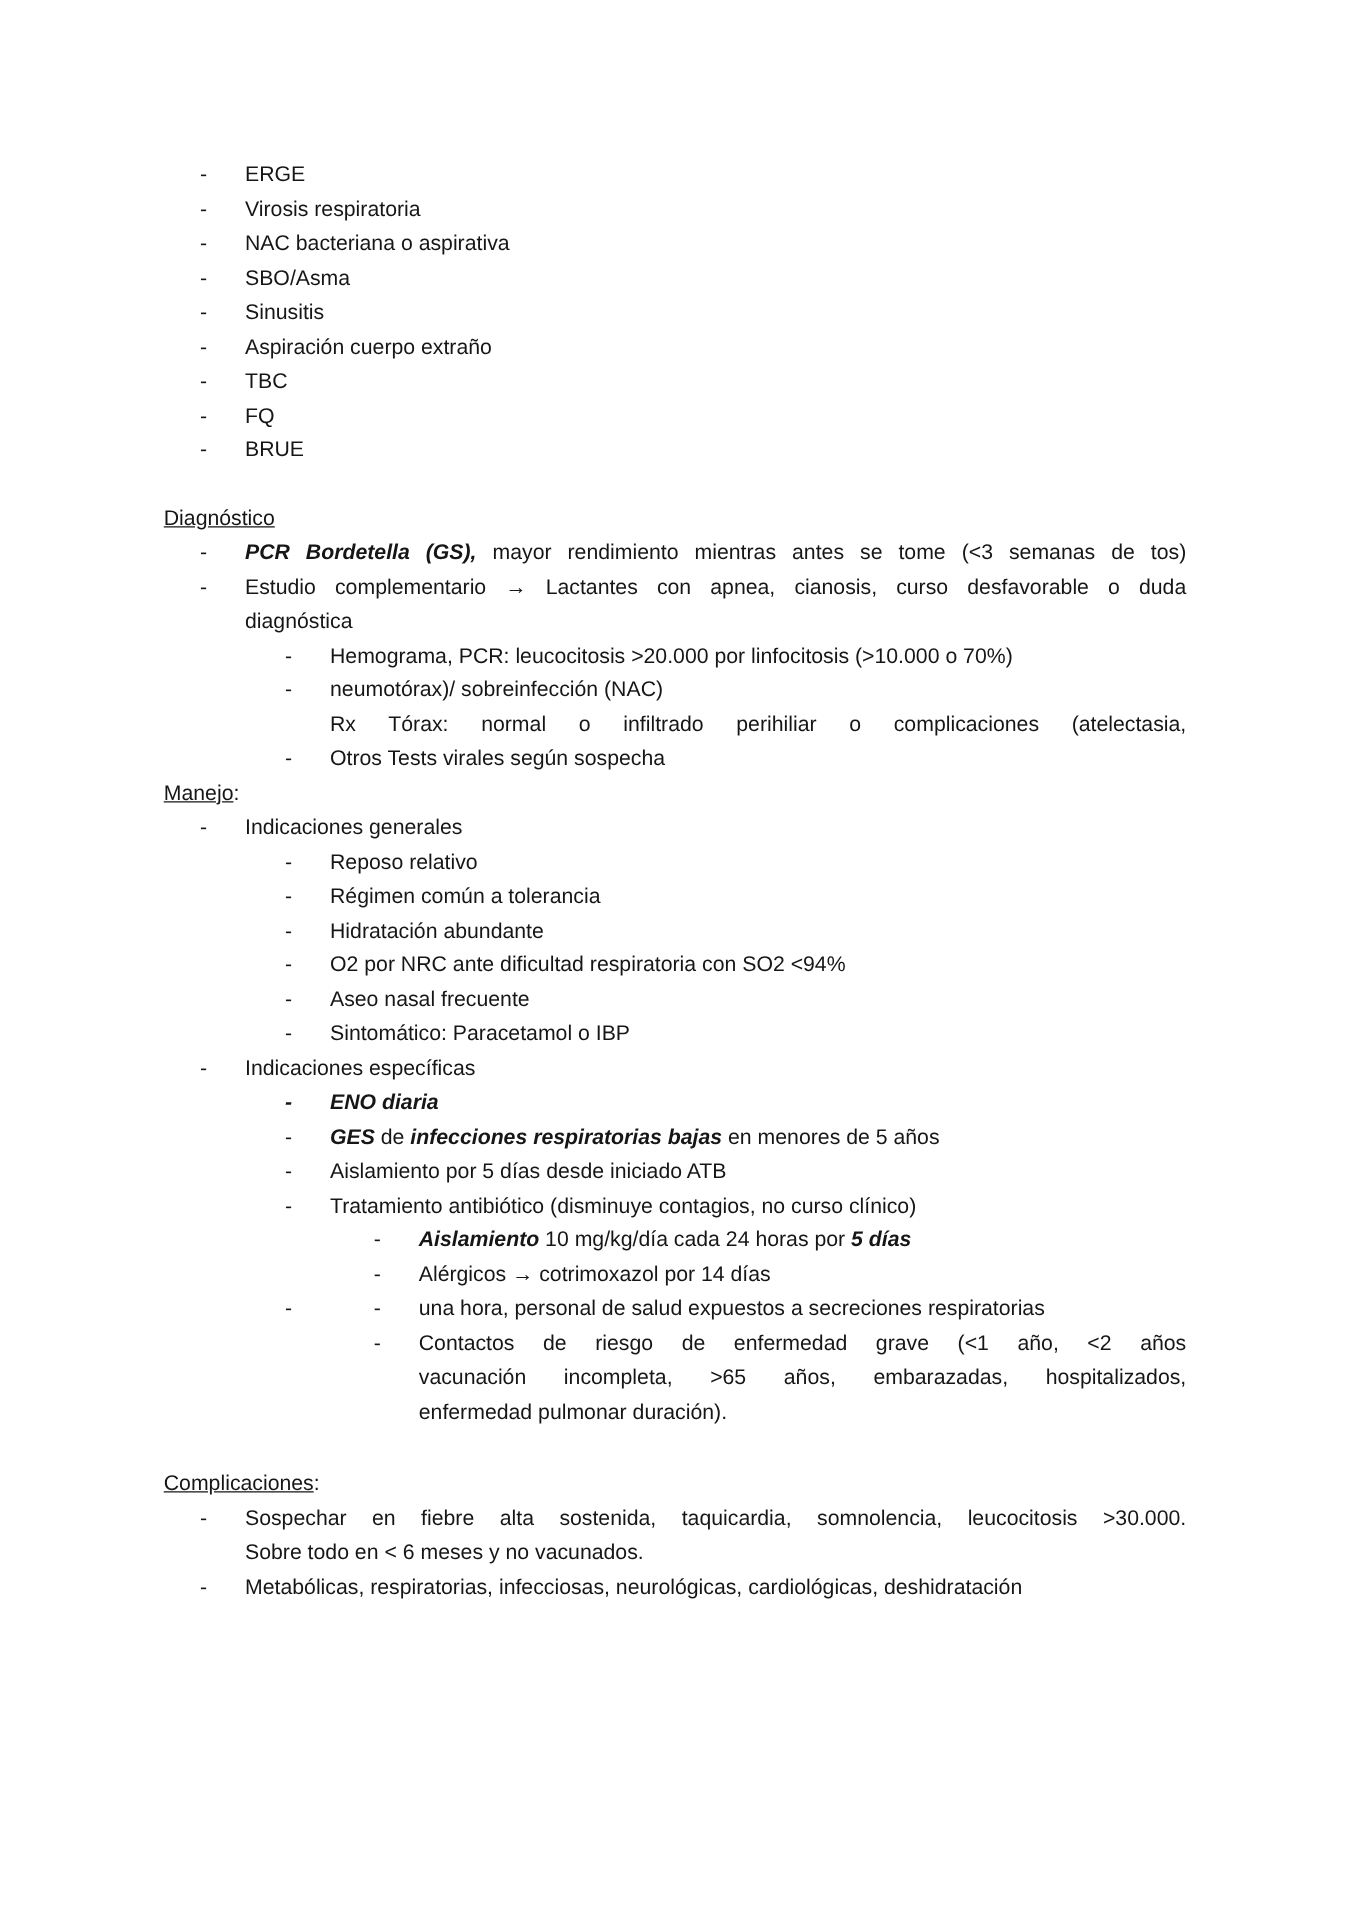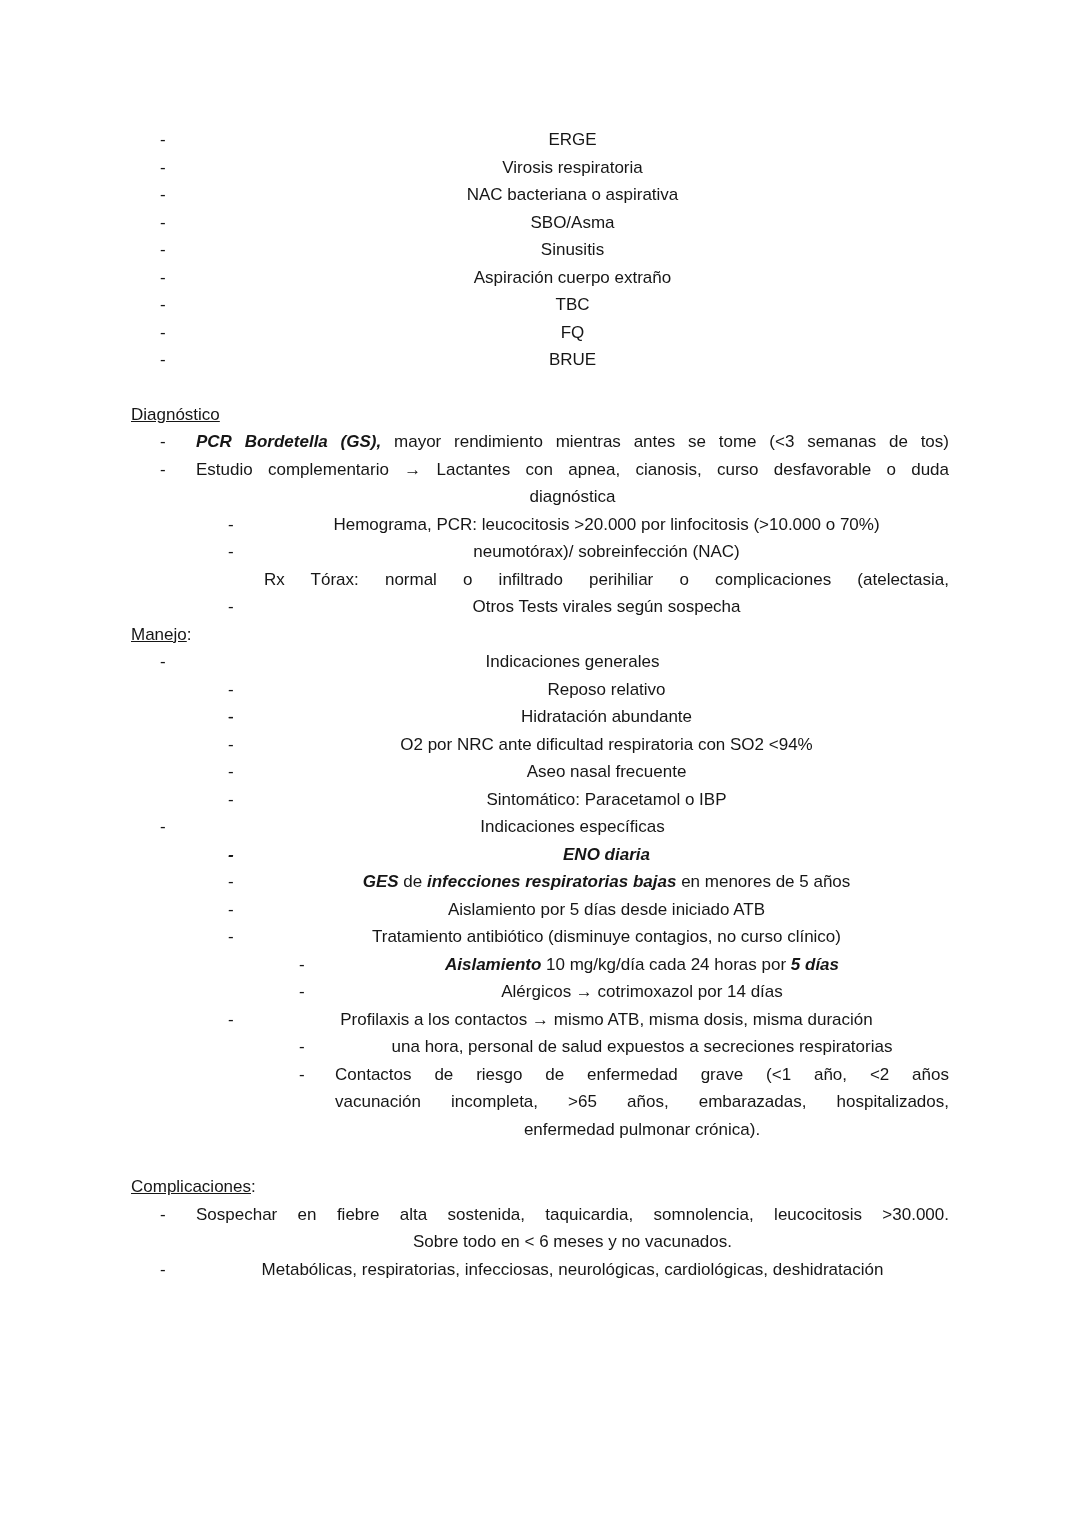--- a/index.html
+++ b/index.html
@@ -19,21 +19,21 @@
     position: absolute;
     left: 131px;
     top: 126px;
     width: 818px;
     font-size: 17px;
     color: #161616;
   }
   .line {
     line-height: 27.5px;
     min-height: 27.5px;
-    text-align: center;
+    text-align: left;
   }
   .line.just {
     text-align: justify;
     text-align-last: justify;
   }
   .item { position: relative; }
   .item .marker {
     position: absolute;
     top: 0;
     line-height: 27.5px;
@@ -121,20 +121,21 @@
       <div class="item l1">
         <span class="marker">-</span>
         <div class="line"><span>Indicaciones generales</span></div>
       </div>
       <div class="item l2">
         <span class="marker">-</span>
         <div class="line"><span>Reposo relativo</span></div>
       </div>
       <div class="item l2">
         <span class="marker">-</span>
+        <div class="line"><span>Régimen común a tolerancia</span></div>
       </div>
       <div class="item l2">
         <span class="marker">-</span>
         <div class="line"><span>Hidratación abundante</span></div>
       </div>
       <div class="item l2">
         <span class="marker">-</span>
         <div class="line"><span>O2 por NRC ante dificultad respiratoria con SO2 &lt;94%</span></div>
       </div>
       <div class="item l2">
@@ -168,31 +169,30 @@
       <div class="item l3">
         <span class="marker">-</span>
         <div class="line"><span class="b">Aislamiento</span><span> 10 mg/kg/día cada 24 horas por </span><span class="b">5 días</span></div>
       </div>
       <div class="item l3">
         <span class="marker">-</span>
         <div class="line"><span>Alérgicos → cotrimoxazol por 14 días</span></div>
       </div>
       <div class="item l2">
         <span class="marker">-</span>
-        <div class="line"><span>Profilaxis a los contactos → mismo ATB, misma dosis, misma duración</span></div>
       </div>
       <div class="item l3">
         <span class="marker">-</span>
         <div class="line"><span>una hora, personal de salud expuestos a secreciones respiratorias</span></div>
       </div>
       <div class="item l3">
         <span class="marker">-</span>
         <div class="line just"><span>Contactos de riesgo de enfermedad grave (&lt;1 año, &lt;2 años</span></div>
         <div class="line just"><span>vacunación incompleta, &gt;65 años, embarazadas, hospitalizados,</span></div>
-        <div class="line"><span>enfermedad pulmonar crónica).</span></div>
+        <div class="line"><span>enfermedad pulmonar duración).</span></div>
       </div>
       <div class="spacer" style="height: 30px;"></div>
       <div class="heading"><span class="u">Complicaciones</span><span>:</span></div>
       <div class="item l1">
         <span class="marker">-</span>
         <div class="line just"><span>Sospechar en fiebre alta sostenida, taquicardia, somnolencia, leucocitosis &gt;30.000.</span></div>
         <div class="line"><span>Sobre todo en &lt; 6 meses y no vacunados.</span></div>
       </div>
       <div class="item l1">
         <span class="marker">-</span>

